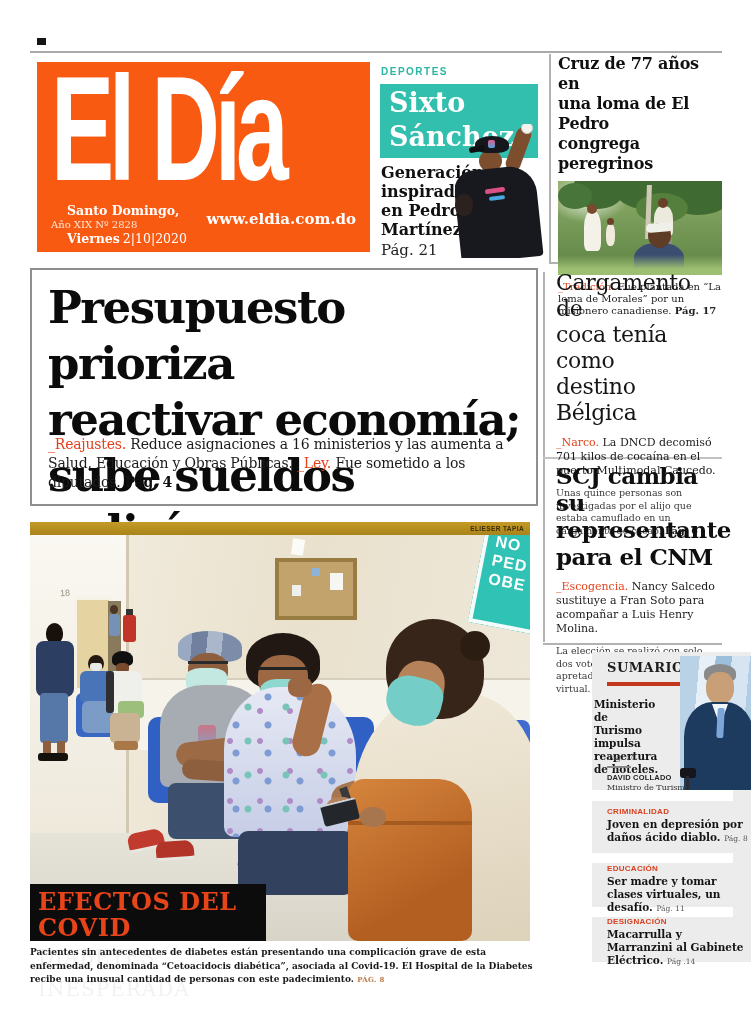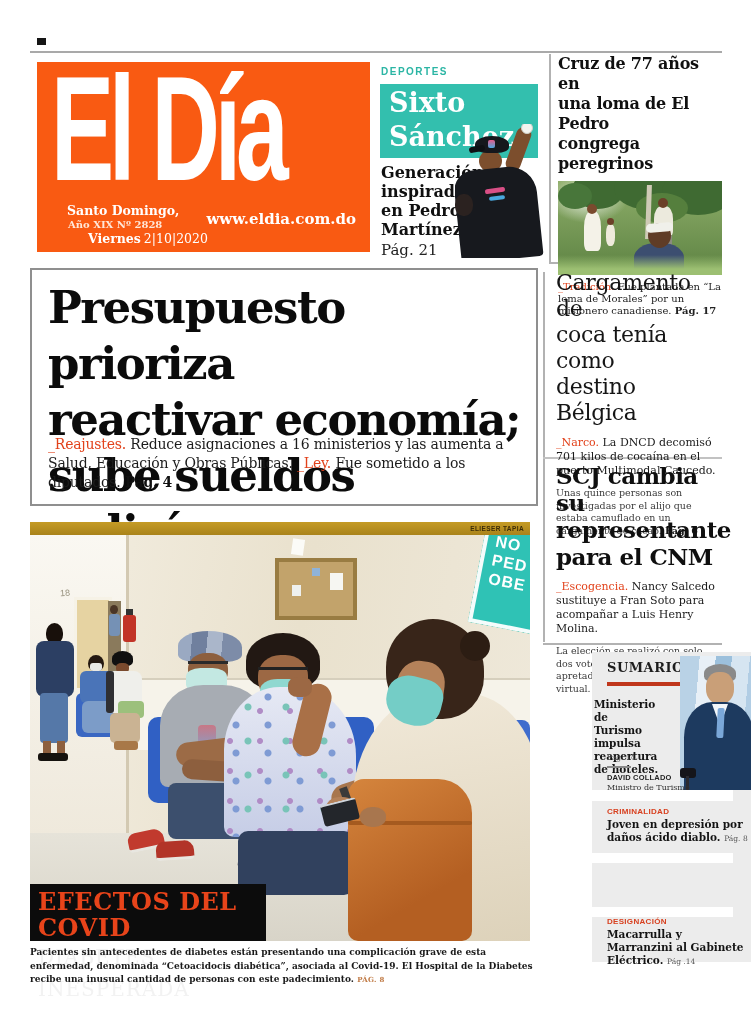--- a/index.html
+++ b/index.html
@@ -15,23 +15,23 @@
   .hr1{left:549px;top:262px;width:173px;height:2px;background:#b2b2b2;}
   .hrmid{left:543px;top:457px;width:179px;height:2px;background:#c2c2c2;}
   .hr2{left:543px;top:643px;width:179px;height:2px;background:#b2b2b2;}
 
   
   .masthead{left:37px;top:62px;width:333px;height:190px;background:#f95a12;overflow:hidden;}
   .logo{position:absolute;left:14px;top:-28px;font-family:"Liberation Sans",sans-serif;
         font-weight:bold;font-size:148px;line-height:190px;color:#fff;letter-spacing:-8px;
         transform:scaleX(.64);transform-origin:left top;white-space:nowrap;}
   .mh-city{position:absolute;left:30px;top:141px;font-weight:bold;font-size:12.5px;color:#fff;}
-  .mh-ed{position:absolute;left:31px;top:157px;font-size:10px;color:#ffe7d8;font-weight:bold;}
+  .mh-ed{position:absolute;left:14px;top:157px;font-size:10px;color:#ffe7d8;}
   .mh-date{position:absolute;left:30px;top:169px;font-size:12.5px;color:#fff;}
-  .mh-date b{margin-right:3px;margin-left:21px;}
+  .mh-date b{margin-right:3px;}
   .mh-web{position:absolute;right:14px;bottom:24px;font-weight:bold;font-size:15px;color:#fff;}
 
   
   .dep-kicker{left:381px;top:66px;font-family:"Liberation Sans",sans-serif;font-weight:bold;
               font-size:10px;letter-spacing:1.5px;color:#2bb5a4;}
   .dep-box{left:380px;top:84px;width:158px;height:74px;background:#33bfae;}
   .dep-title{position:absolute;left:9px;top:2px;font-weight:bold;font-size:27px;line-height:34px;color:#fff;}
   .dep-sub{left:381px;top:163px;width:100px;font-weight:bold;font-size:16px;line-height:19px;color:#101010;}
   .dep-page{left:381px;top:241px;font-size:15px;color:#222;}
 
@@ -464,20 +464,27 @@
     <div class="gap g1"></div>
     <div class="gap g2"></div>
     <div class="gap g3"></div>
     <div class="s sum-item si1">
       <div class="sum-kicker">CRIMINALIDAD</div>
       <div class="sum-text">
         <span>Joven en depresión por daños ácido diablo.</span>
         <span class="pg2">Pág. 8</span>
       </div>
     </div>
+    <div class="s sum-item si2">
+      <div class="sum-kicker">EDUCACIÓN</div>
+      <div class="sum-text">
+        <span>Ser madre y tomar clases virtuales, un desafío.</span>
+        <span class="pg2">Pág. 11</span>
+      </div>
+    </div>
     <div class="s sum-item si3">
       <div class="sum-kicker">DESIGNACIÓN</div>
       <div class="sum-text">
         <span>Macarrulla y Marranzini al Gabinete Eléctrico.</span>
         <span class="pg2">Pág .14</span>
       </div>
     </div>
   </aside>
 
 </div>

